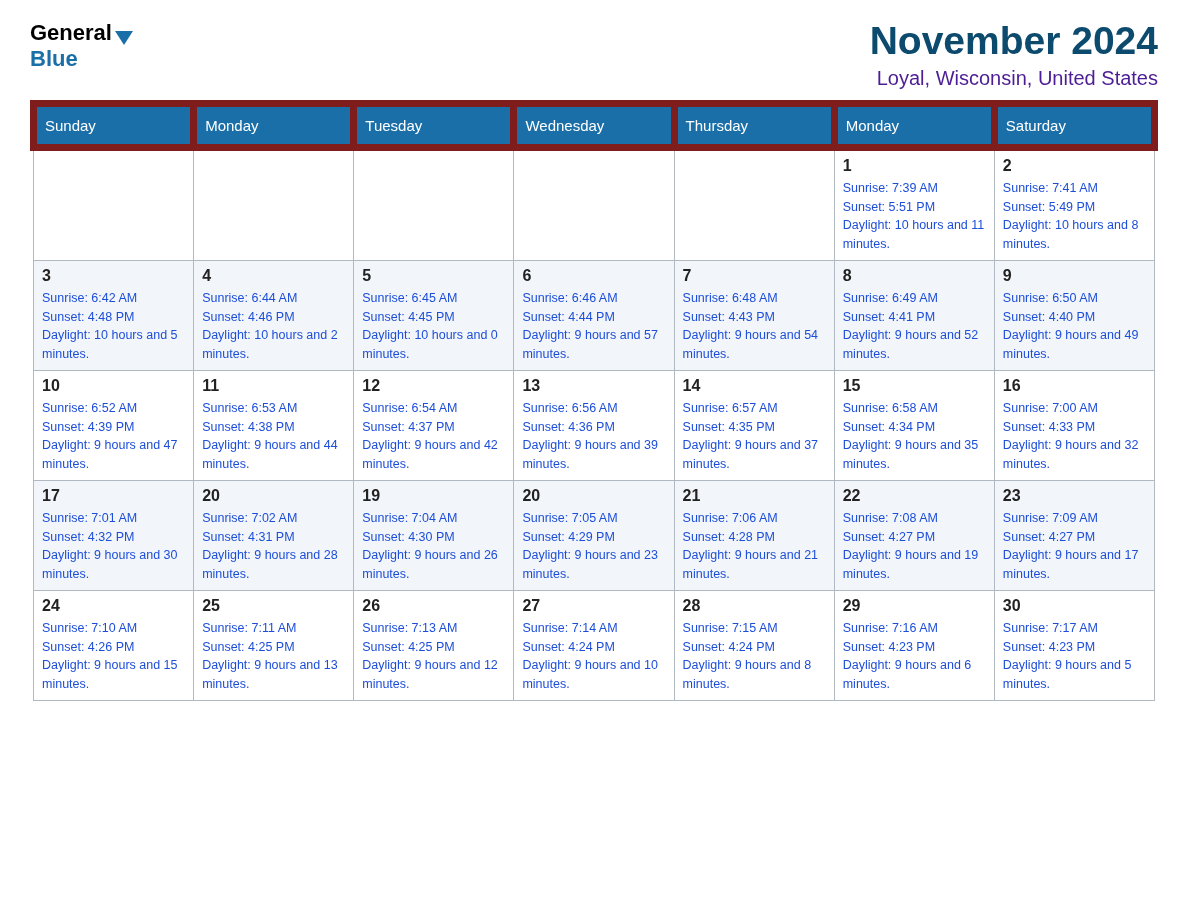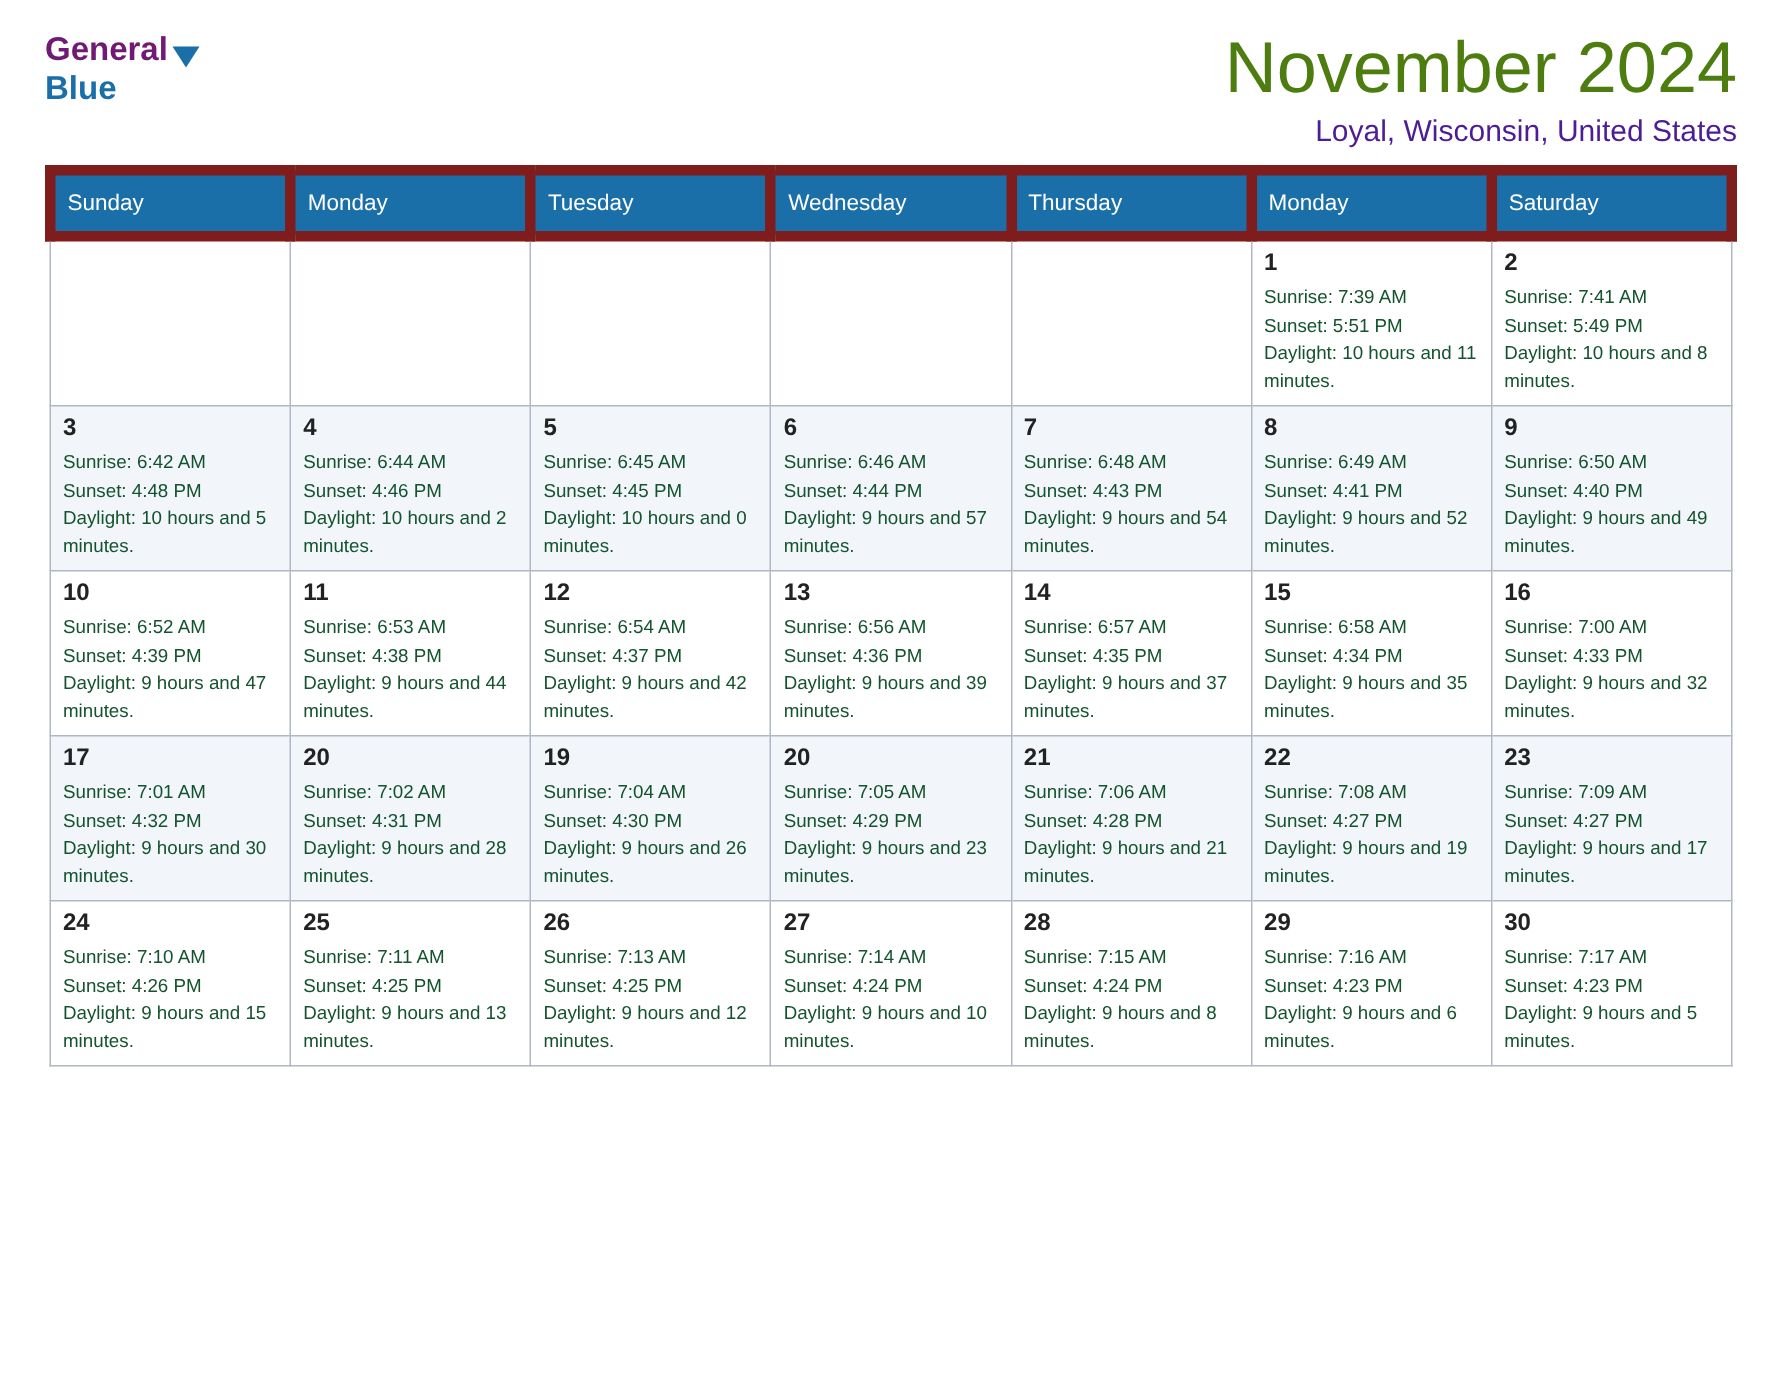--- a/index.html
+++ b/index.html
@@ -12,34 +12,34 @@
     }
     .header {
       display: flex;
       justify-content: space-between;
       align-items: flex-start;
       margin-bottom: 10px;
     }
     .logo-text-general {
       font-size: 22px;
       font-weight: bold;
-      color: #701a75;
+      color: #000000;
     }
     .logo-text-blue {
       font-size: 22px;
       font-weight: bold;
       color: #1a6fa8;
     }
     .title-block {
       text-align: right;
     }
     .month-title {
-      font-size: 48px;
-      font-weight: normal;
-      color: #4d7c0f;
+      font-size: 39px;
+      font-weight: bold;
+      color: #0c4a6e;
       line-height: 1.1;
     }
     .location-title {
       font-size: 20px;
       color: #4c1d95;
       margin-top: 4px;
     }
     .calendar {
       width: 100%;
       border-collapse: collapse;
@@ -63,21 +63,21 @@
     }
     .day-number {
       font-size: 16px;
       font-weight: bold;
       color: #222;
       display: block;
       margin-bottom: 4px;
     }
     .day-info {
       font-size: 12.5px;
-      color: #14532d;
+      color: #1d4ed8;
       line-height: 1.5;
     }
     .empty-cell {
       background: #f9f9f9;
     }
     tr:nth-child(odd) td {
       background-color: #fff;
     }
     tr:nth-child(even) td {
       background-color: #f2f6fa;

